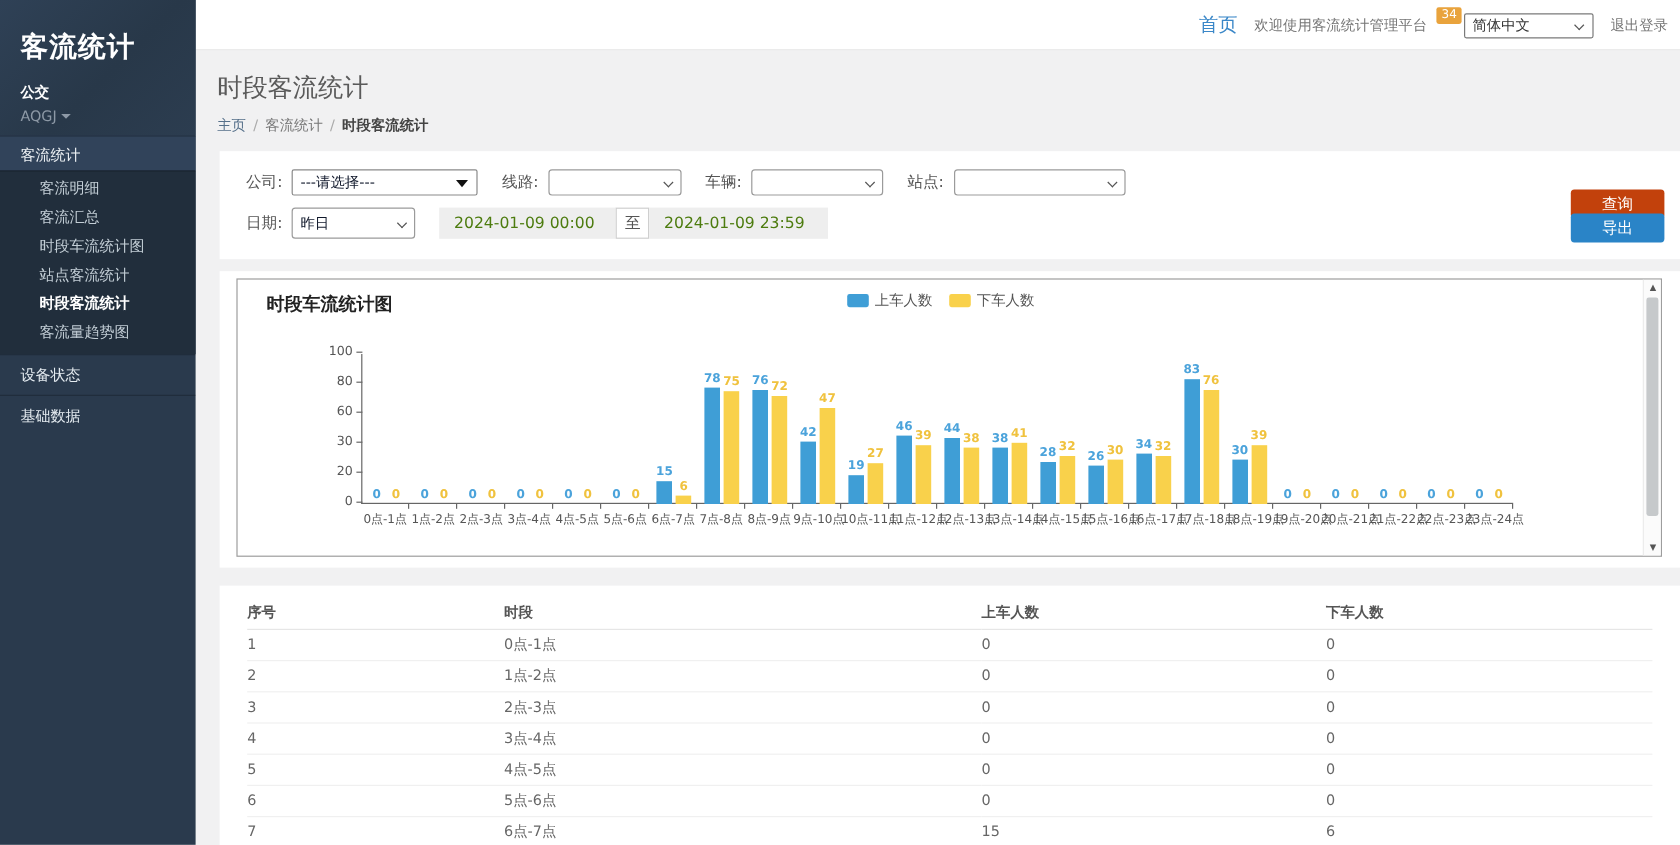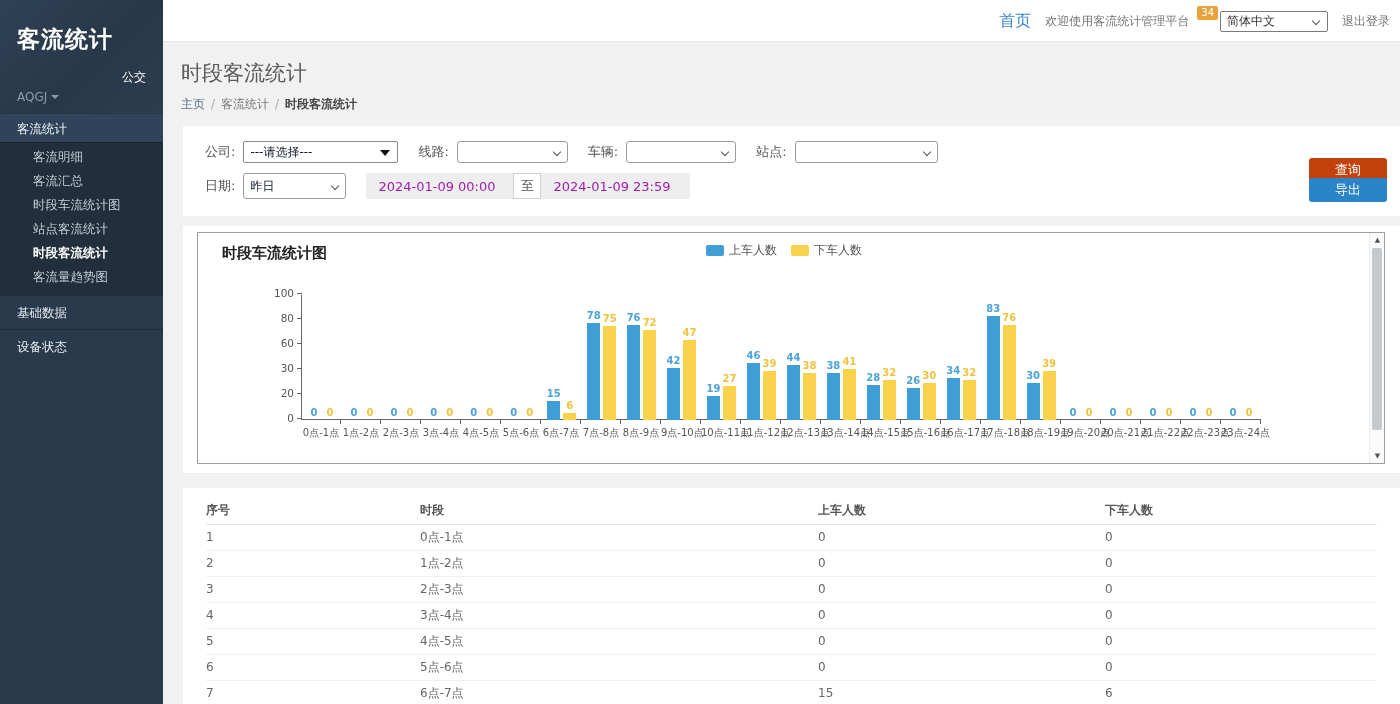--- a/index.html
+++ b/index.html
@@ -5,21 +5,21 @@
   * { margin:0; padding:0; box-sizing:border-box; }
   html,body { width:1400px; height:704px; overflow:hidden; background:#f1f1f2;
     font-family:"DejaVu Sans","Liberation Sans",sans-serif; }
 
   
   .sidebar { position:absolute; left:0; top:0; width:163px; height:704px;
     background:#2a3a4d; color:#fff; z-index:10; }
   .logo-block { padding:24px 17px 14px 17px; height:113px;
     background:linear-gradient(135deg,#2f4156 0%,#283849 55%,#2c3d50 100%); }
   .logo-title { font-size:23px; font-weight:bold; letter-spacing:1px; color:#fff; }
-  .org-name { font-size:12px; font-weight:normal; margin-top:14px; color:#fff;text-align:right; }
+  .org-name { font-size:12px; font-weight:bold; margin-top:14px; color:#fff; }
   .org-code { font-size:12px; color:#8d99a6; margin-top:4px; cursor:pointer; }
   .org-code .caret { display:inline-block; margin-left:4px; width:0; height:0;
     border-left:4px solid transparent; border-right:4px solid transparent;
     border-top:4px solid #8d99a6; vertical-align:2px; }
   .menu-section { display:block; padding:0 17px; height:29px; line-height:29px;
     font-size:12.5px; color:#eef2f5; cursor:pointer;
     border-top:1px solid rgba(0,0,0,.22); }
   .menu-section.active { background:#31435a; }
   .submenu { background:#212e3c; padding:2px 0 6px 0;
     border-top:1px solid rgba(0,0,0,.25); }
@@ -66,21 +66,21 @@
     position:relative; cursor:pointer; display:flex; align-items:center;
     font-size:12px; color:#0f172a; padding:0 18px 0 6px; margin-right:20px; }
   .sel .chev { right:7px; top:7px; }
   .sel-company { width:155px; border-color:#8a8a8a; border-radius:2px; }
   .sel-company .tri { position:absolute; right:7px; top:8px; width:0; height:0;
     border-left:5px solid transparent; border-right:5px solid transparent;
     border-top:6px solid #111; }
   .sel-line { width:111px; } .sel-vehicle { width:110px; } .sel-station { width:143px; }
   .sel-date { width:103px; height:26px; }
   .date-group { display:flex; align-items:center; height:26px; }
-  .date-box { background:#eeeeee; color:#a21caf; font-size:13px; height:26px;
+  .date-box { background:#eeeeee; color:#4d7c0f; font-size:13px; height:26px;
     display:flex; align-items:center; padding-left:12px; cursor:text; }
   .date-start { width:147px; }
   .date-end { width:149px; }
   .date-to { width:28px; height:26px; background:#fff; border:1px solid #cfcfcf;
     font-size:13px; color:#555; display:flex; align-items:center; justify-content:center; }
   .btn { position:absolute; right:13px; width:78px; height:24px; border:none;
     border-radius:3px; color:#fff; font-size:13px; cursor:pointer;
     font-family:inherit; }
   .btn-query { top:20px; background:#c2410c;margin-top:12px; }
   .btn-export { top:52px; background:#2a84c7; }
@@ -140,22 +140,22 @@
   <div class="menu-section active">客流统计</div>
   <div class="submenu" id="submenu">
       <span class="submenu-item">客流明细</span>
       <span class="submenu-item">客流汇总</span>
       <span class="submenu-item">时段车流统计图</span>
       <span class="submenu-item">站点客流统计</span>
       <span class="submenu-item active">时段客流统计</span>
       <span class="submenu-item">客流量趋势图</span>
     </div>
   <div id="root-items">
+      <span class="menu-root">设备状态</span>
       <span class="menu-root">基础数据</span>
-      <span class="menu-root">设备状态</span>
     </div>
 </div>
 
 <div class="topbar">
   <div class="topbar-right">
     <span class="home-link">首页</span>
     <span class="welcome-text">欢迎使用客流统计管理平台</span>
     <span class="notif-badge">34</span>
     <span class="lang-select">
         <span>简体中文</span>

